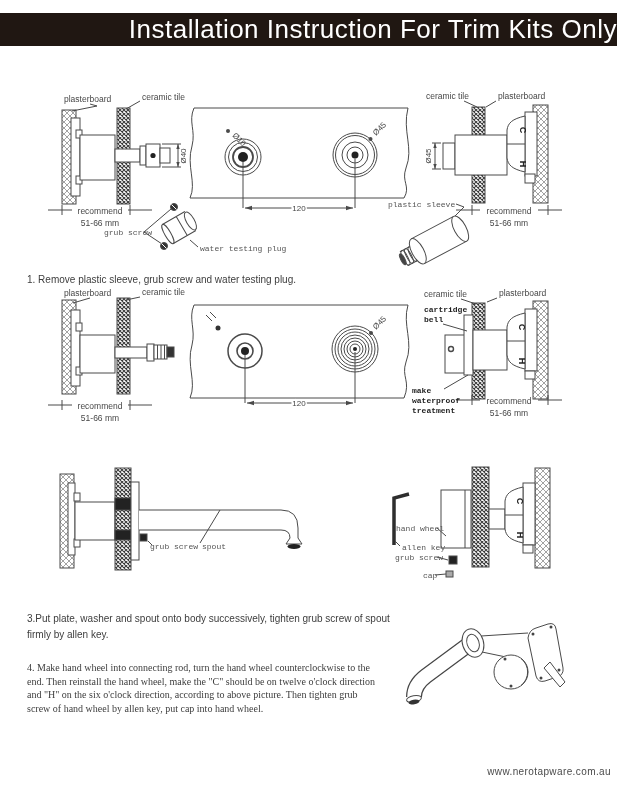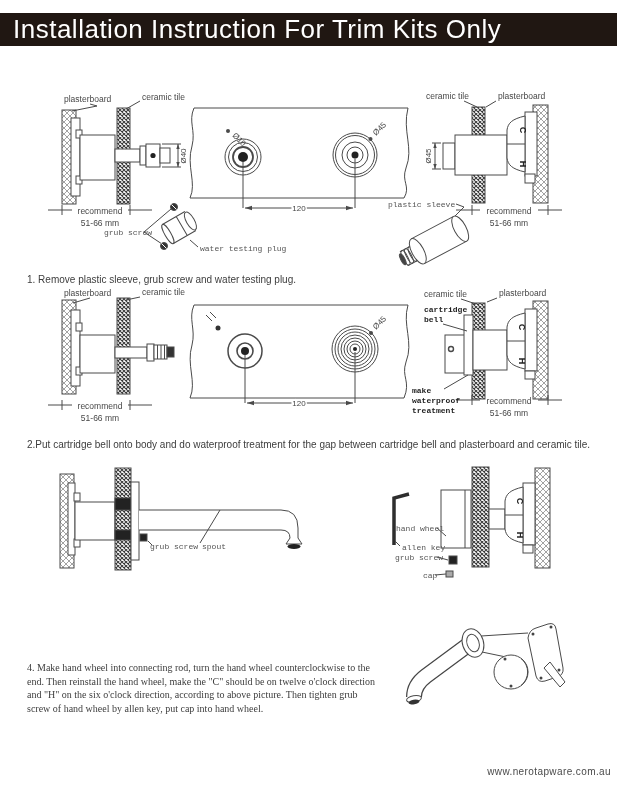--- a/index.html
+++ b/index.html
@@ -1,20 +1,20 @@
 <!DOCTYPE html>
 <html><head>
 <meta charset="utf-8">
 <style>
   html,body{margin:0;padding:0;background:#fff;}
   #page{position:relative;width:617px;height:798px;background:#fff;overflow:hidden;
         font-family:"Liberation Sans",sans-serif;}
   .hdr{position:absolute;left:0;top:13px;width:617px;height:33px;background:#201712;
        color:#fff;font-size:26px;font-weight:400;letter-spacing:.5px;line-height:33px;
-       padding-left:13px;box-sizing:border-box;white-space:nowrap;}
+       padding-left:13px;box-sizing:border-box;white-space:nowrap;text-align:right;}
   .step{position:absolute;color:#3d3d3d;font-size:10px;}
   #step1{left:27px;top:262px;width:560px;line-height:16px;}
   #step2{left:27px;top:427px;width:578px;line-height:16px;}
   #step3{left:27px;top:601px;width:370px;line-height:16px;}
   #step4{left:27px;top:651px;width:356px;line-height:13.6px;font-family:Liberation Serif, serif;}
   .ftr{position:absolute;right:6px;top:766px;font-size:10px;color:#4a4a4a;letter-spacing:.4px;}
   svg{position:absolute;}
   .st{stroke:#4a4a4a;stroke-width:1;}
   .ln{fill:none;}
   .lbl{font-family:"Liberation Sans",sans-serif;font-size:8.5px;fill:#474747;stroke:none;}
@@ -216,21 +216,20 @@
     <text class="lbl" x="459" y="9">plasterboard</text>
     <text class="cadb" x="384" y="25">cartridge</text>
     <text class="cadb" x="384" y="35">bell</text>
     <text class="cadb" x="372" y="106">make</text>
     <text class="cadb" x="372" y="116">waterproof</text>
     <text class="cadb" x="372" y="126">treatment</text>
     <text class="lbl" x="469" y="117" text-anchor="middle">recommend</text>
     <text class="lbl" x="469" y="129" text-anchor="middle">51-66 mm</text>
   </svg>
 
-  <p class="step" id="step2">2.Put cartridge bell onto body and do waterproof treatment for the gap between cartridge bell and plasterboard and ceramic tile.</p>
 
   <svg width="560" height="140" viewBox="0 0 560 140" style="left:30px;top:462px">
     <defs>
       <pattern id="h3a" width="6" height="6" patternUnits="userSpaceOnUse">
           <path d="M0,6 L6,0 M0,0 L6,6" stroke="#8b8b8b" stroke-width="0.8"></path>
         </pattern>
       <pattern id="h3b" width="4" height="4" patternUnits="userSpaceOnUse">
           <path d="M0,4 L4,0 M0,0 L4,4" stroke="#3c3c3c" stroke-width="1.1"></path>
         </pattern>
     </defs>
@@ -270,20 +269,21 @@
       <rect x="416" y="109" width="7" height="6" fill="#aaa"></rect>
     </g>
     <text class="mark" transform="translate(487,39) rotate(90)" text-anchor="middle">C</text>
     <text class="mark" transform="translate(487,73) rotate(90)" text-anchor="middle">H</text>
     <text class="cad" x="366" y="69">hand wheel</text>
     <text class="cad" x="372" y="88">allen key</text>
     <text class="cad" x="365" y="98">grub screw</text>
     <text class="cad" x="393" y="116">cap</text>
   </svg>
 
+  <p class="step" id="step3">3.Put plate, washer and spout onto body successively, tighten grub screw of spout firmly by allen key.</p>
   <p class="step" id="step4">4. Make hand wheel into connecting rod, turn the hand wheel counterclockwise to the end. Then reinstall the hand wheel, make the "C" should be on twelve o'clock direction and "H" on the six o'clock direction, according to above picture. Then tighten grub screw of hand wheel by allen key, put cap into hand wheel.</p>
 
   <svg width="230" height="150" viewBox="0 0 230 150" style="left:378px;top:612px">
     <g class="st">
       <path d="M150,26 Q151,18 158,16 L170,12 Q177,10 178,17 L185,56 Q186,63 179,65 L167,69 Q160,71 158,64 Z" fill="#fff"></path>
       <circle cx="155" cy="22" r="1.5" fill="#444" stroke="none"></circle>
       <circle cx="173" cy="15" r="1.5" fill="#444" stroke="none"></circle>
       <circle cx="181" cy="58" r="1.5" fill="#444" stroke="none"></circle>
       <circle cx="163" cy="66" r="1.5" fill="#444" stroke="none"></circle>
       <path d="M166,56 L182,75 L187,70 L172,50 Z" fill="#fff"></path>

